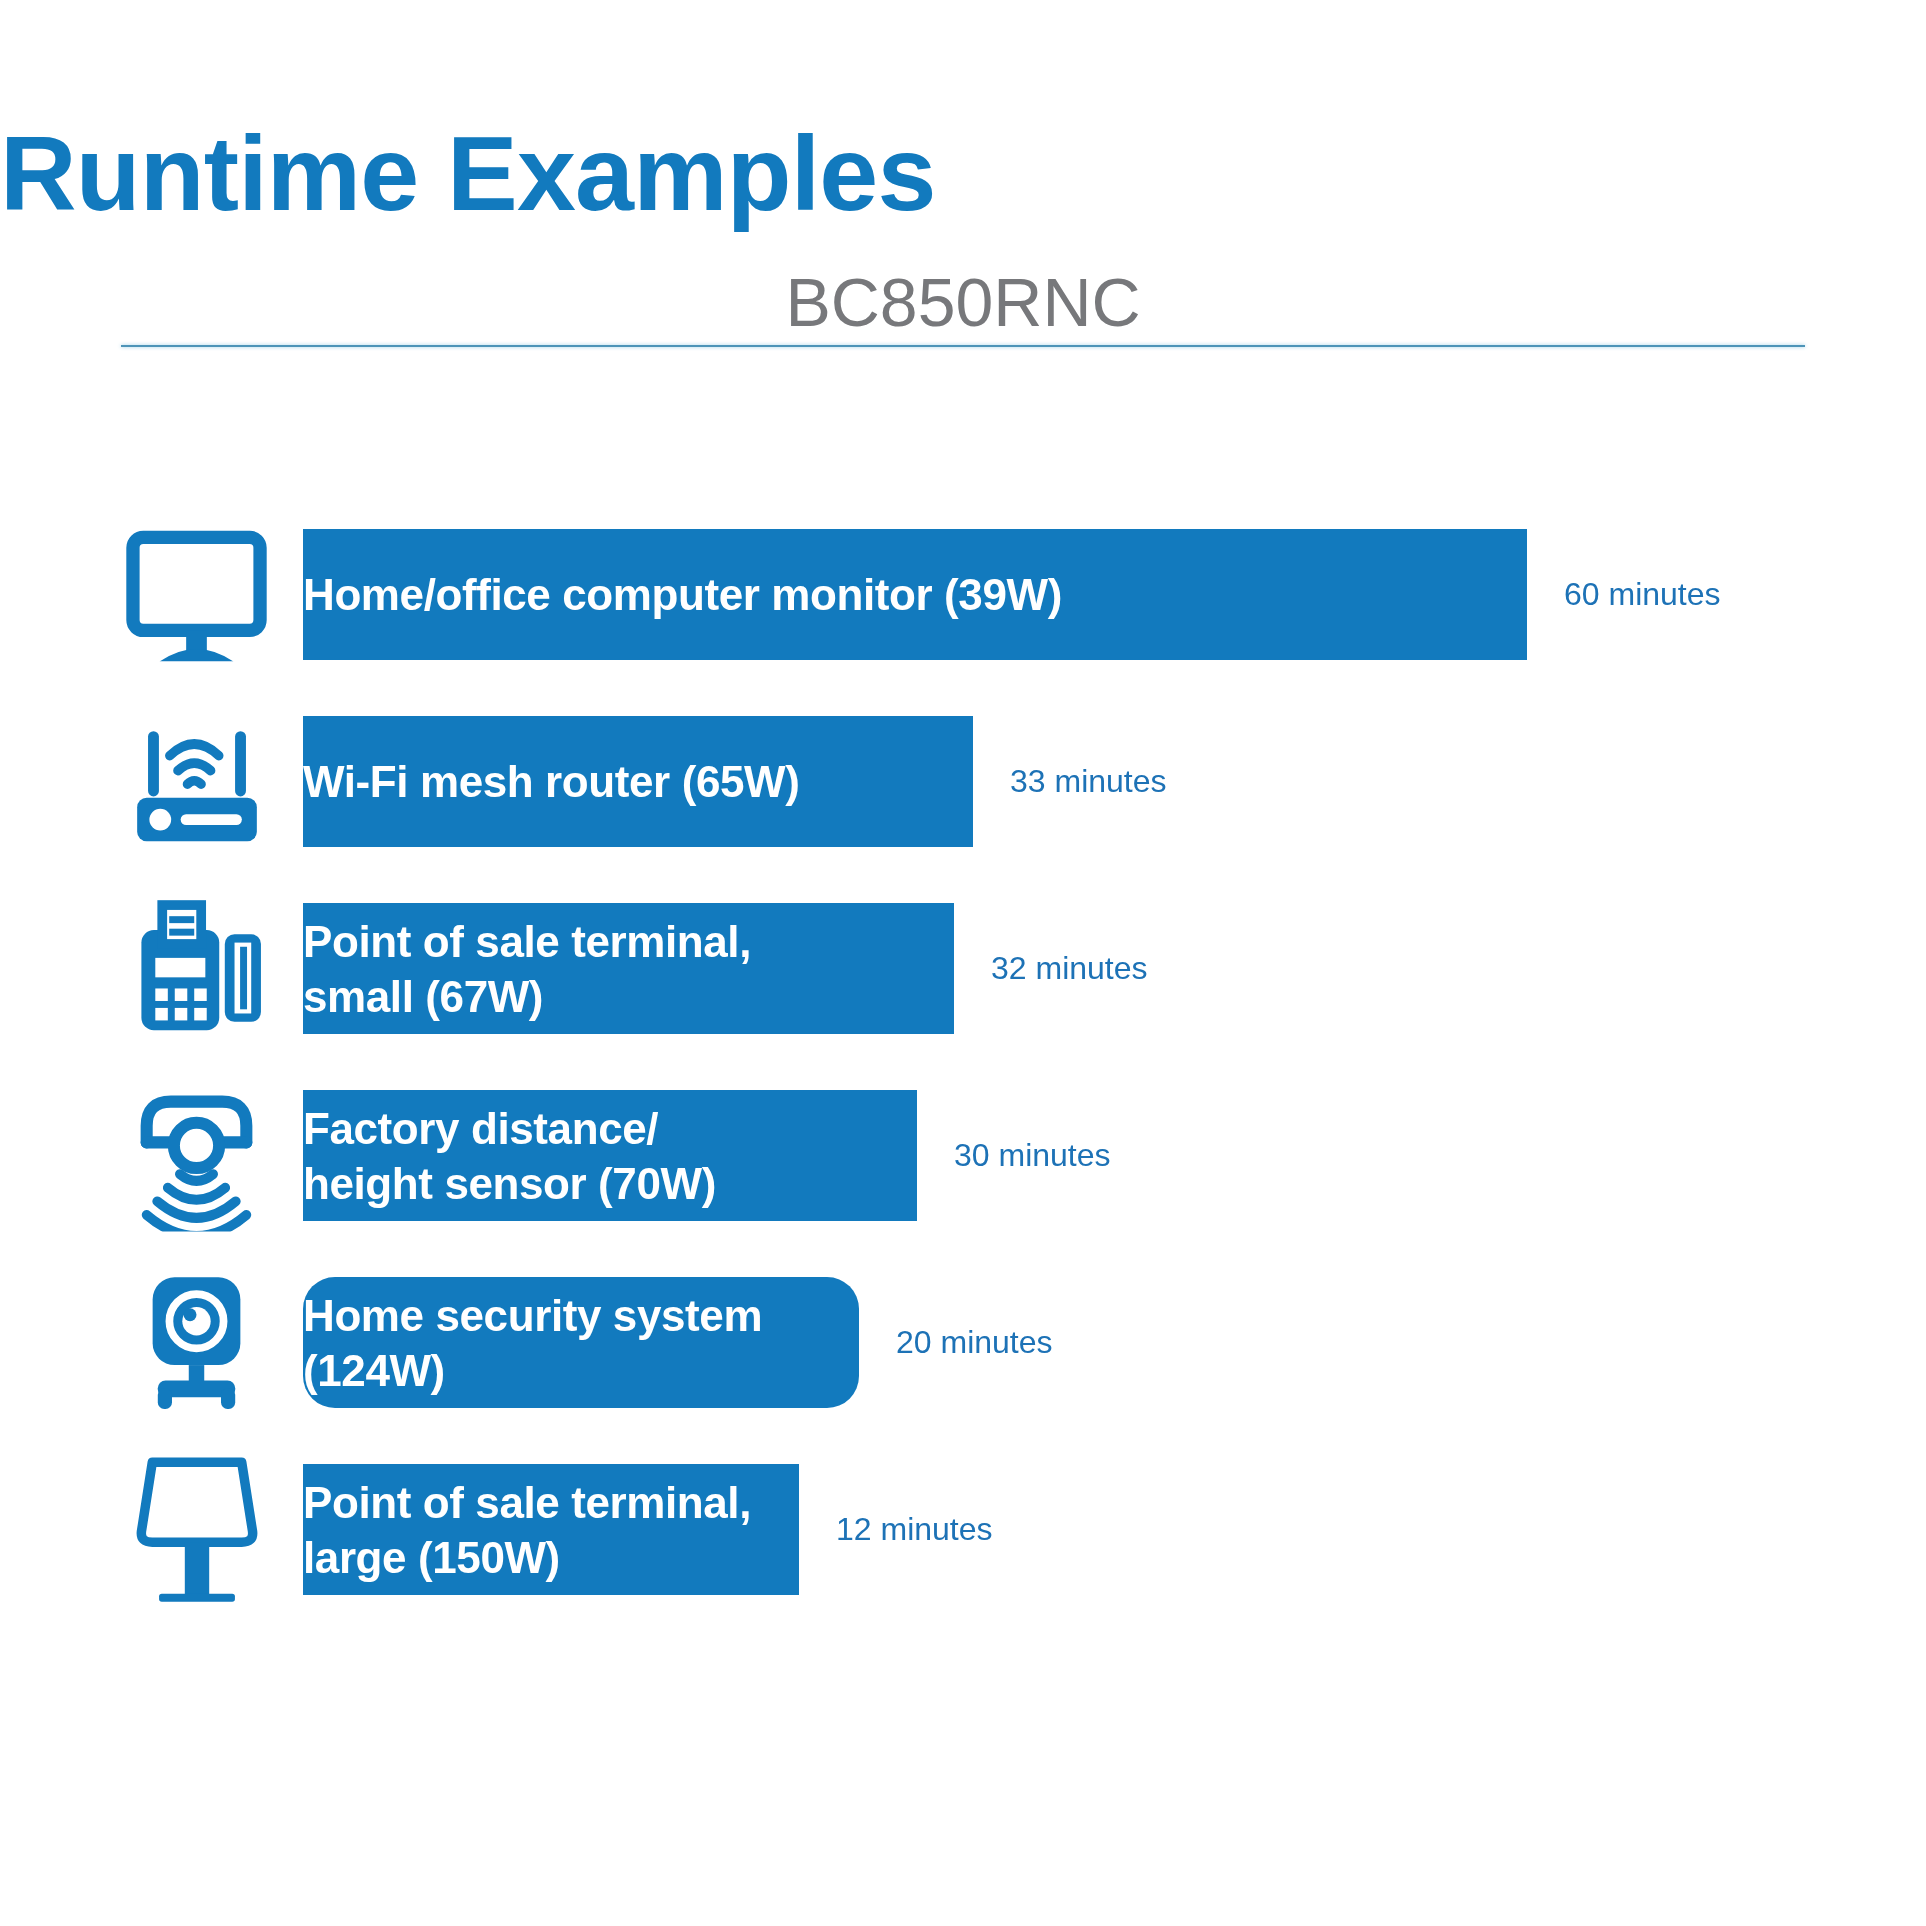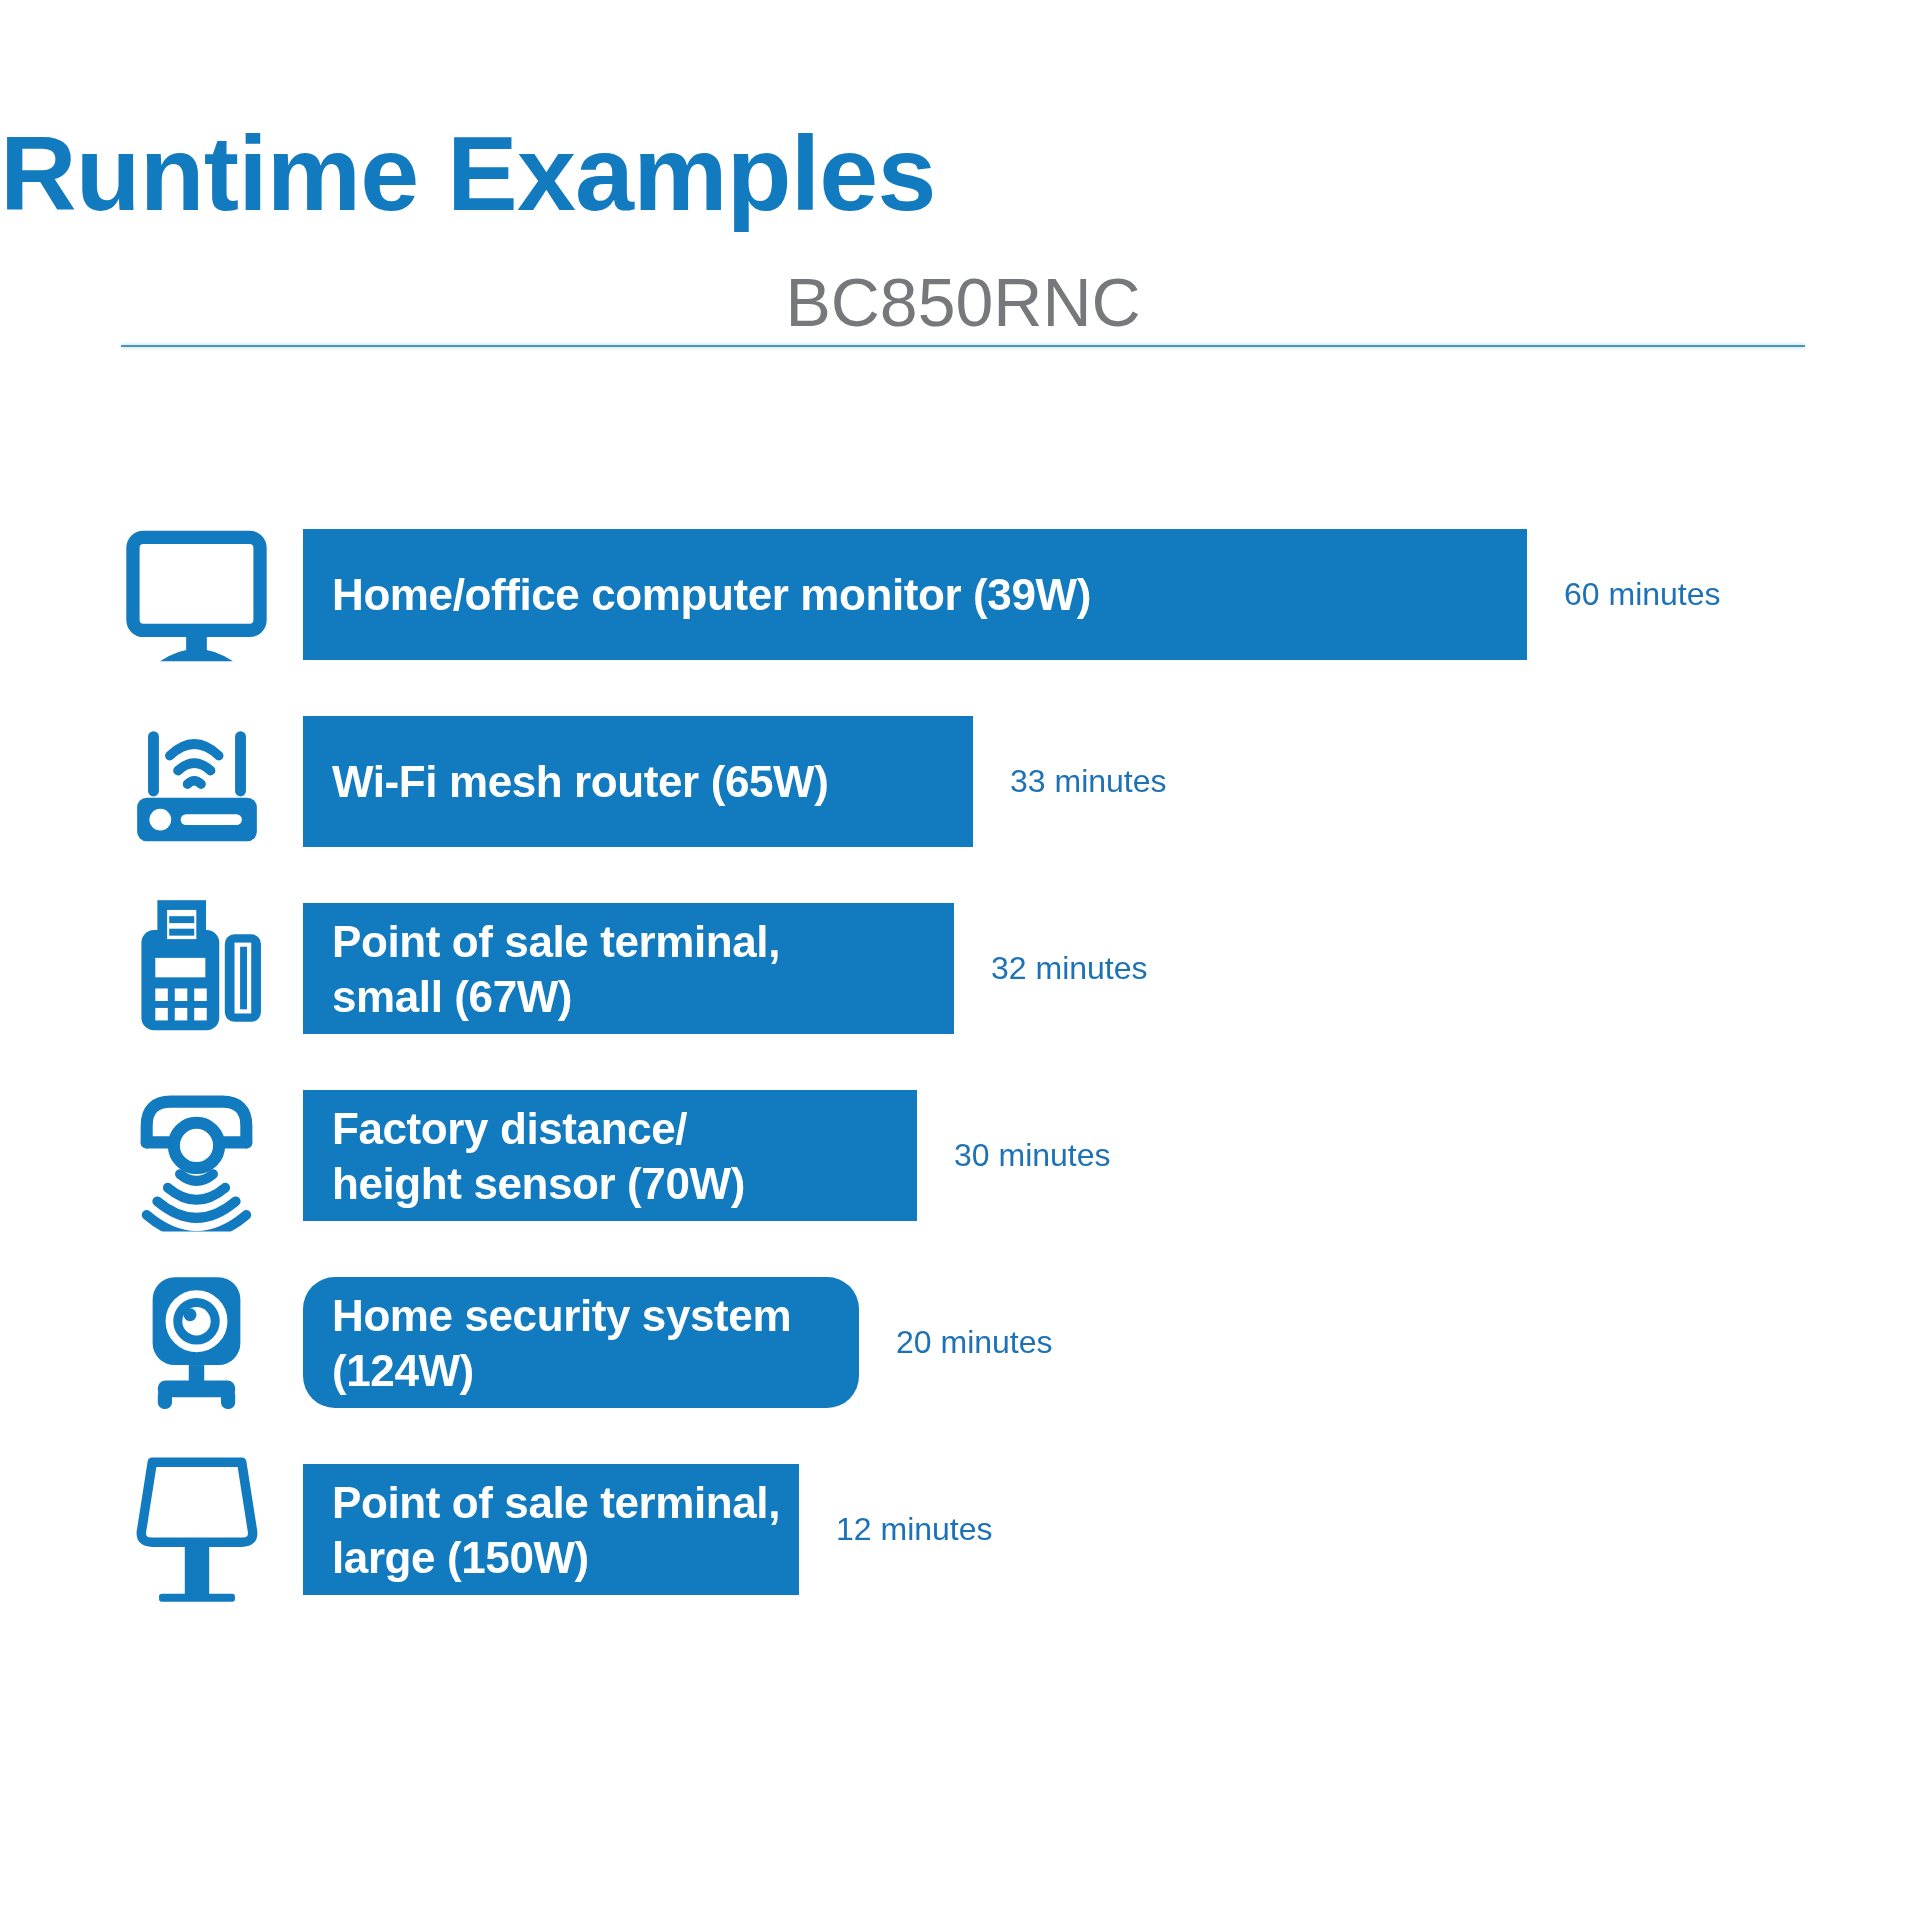--- a/index.html
+++ b/index.html
@@ -46,21 +46,20 @@
     color:var(--bar-blue,#127ABE);
   }
   .icon-cell svg{display:block;}
   .bar{
     margin-left:303px;height:131px;
     background:var(--bar-blue,#127ABE);
     display:flex;align-items:center;
     flex:0 0 auto;
   }
   .bar-label{
-    padding-left:29px;
     display:flex;flex-direction:column;justify-content:flex-start;
     color:var(--bar-text,#FFFFFF);
     font-size:44px;font-weight:bold;letter-spacing:-0.4px;
     line-height:55px;white-space:nowrap;
   }
   .minutes{
     margin-left:37px;
     color:var(--minutes-blue,#1D72B6);
     font-size:32px;font-weight:normal;white-space:nowrap;
   }

